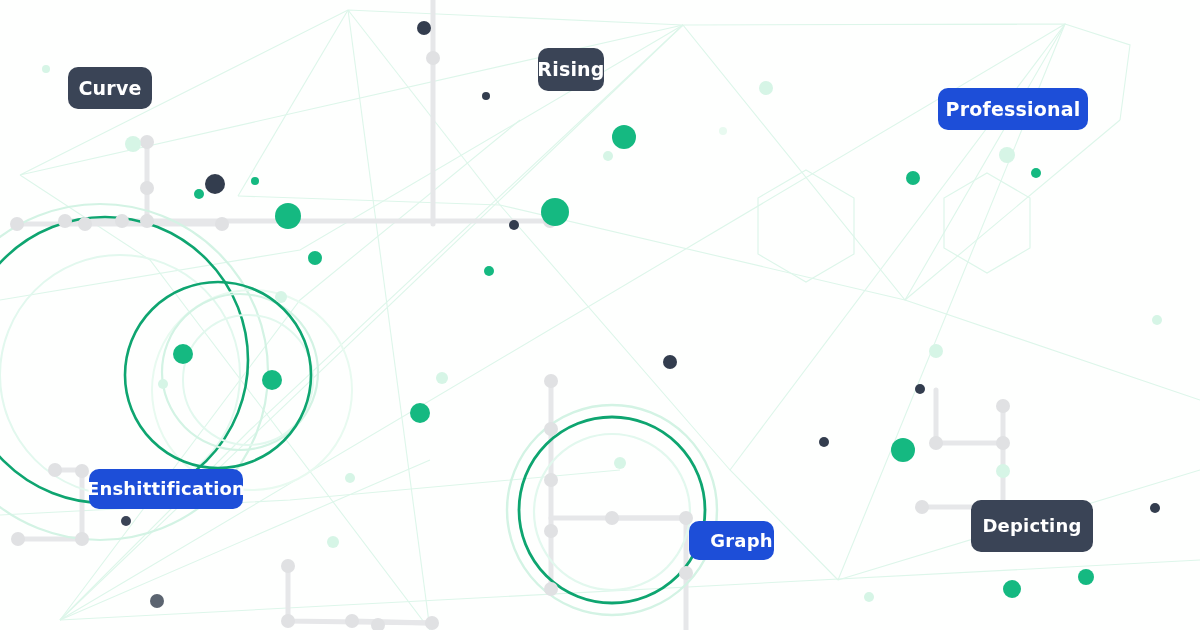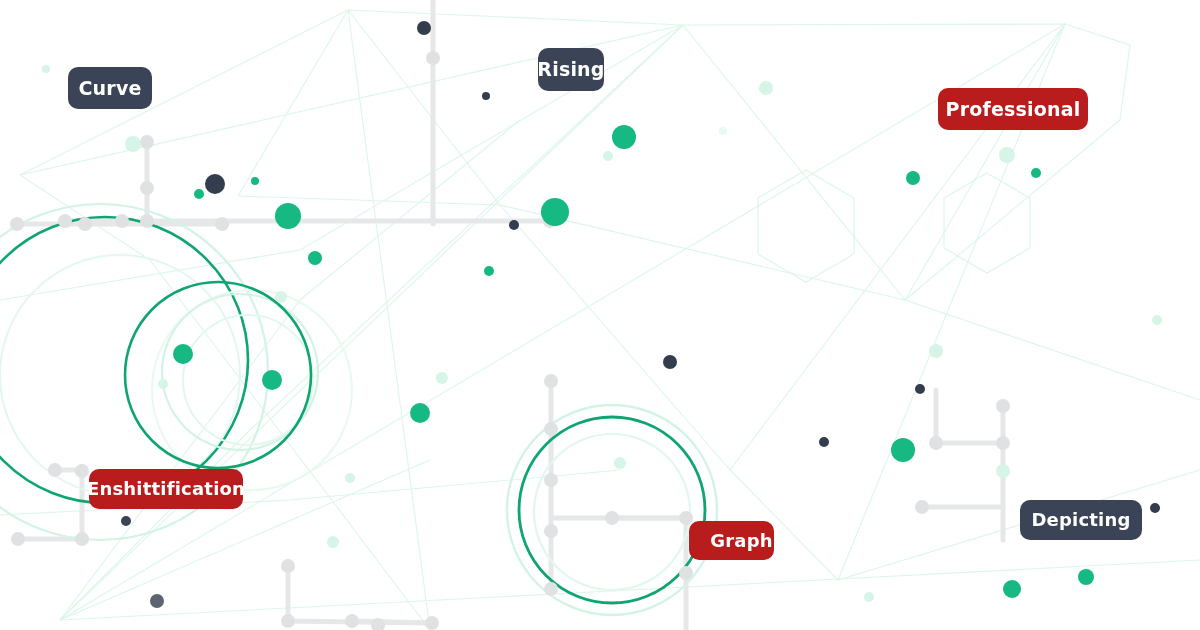--- a/index.html
+++ b/index.html
@@ -31,21 +31,21 @@
     box-sizing: border-box;
     border-radius: 10px;
     color: #ffffff;
     font-weight: bold;
     letter-spacing: 0.2px;
     white-space: nowrap;
     line-height: 1;
     font-family: "DejaVu Sans", sans-serif;
   }
   .tag-dark { background: #3a4456; }
-  .tag-green { background: #b91c1c; }
+  .tag-green { background: #1d4ed8; }
 </style>
 </head>
 <body>
 
 <div id="stage">
 
   <svg id="bg-svg" viewBox="0 0 1200 630">
 
     <g fill="none" stroke="#ddf6ea" stroke-width="1.1">
       <path d="M683 25 L348 10 L20 175 Z"></path>
@@ -200,18 +200,18 @@
       </div>
       <div class="tag tag-green" style="left: 938px; top: 88px; width: 150px; height: 42px; font-size: 19px;">
         <span>Professional</span>
       </div>
       <div class="tag tag-green" style="left: 89px; top: 469px; width: 154px; height: 40px; font-size: 18px;">
         <span>Enshittification</span>
       </div>
       <div class="tag tag-green" style="left: 689px; top: 521px; width: 85px; height: 39px; font-size: 18px; padding-left: 20px;">
         <span>Graph</span>
       </div>
-      <div class="tag tag-dark" style="left: 1020px; top: 500px; width: 122px; height: 40px; font-size: 18px;">
+      <div class="tag tag-dark" style="left: 971px; top: 500px; width: 122px; height: 52px; font-size: 18px;">
         <span>Depicting</span>
       </div>
     </div>
 
 </div>
 
 </body></html>

